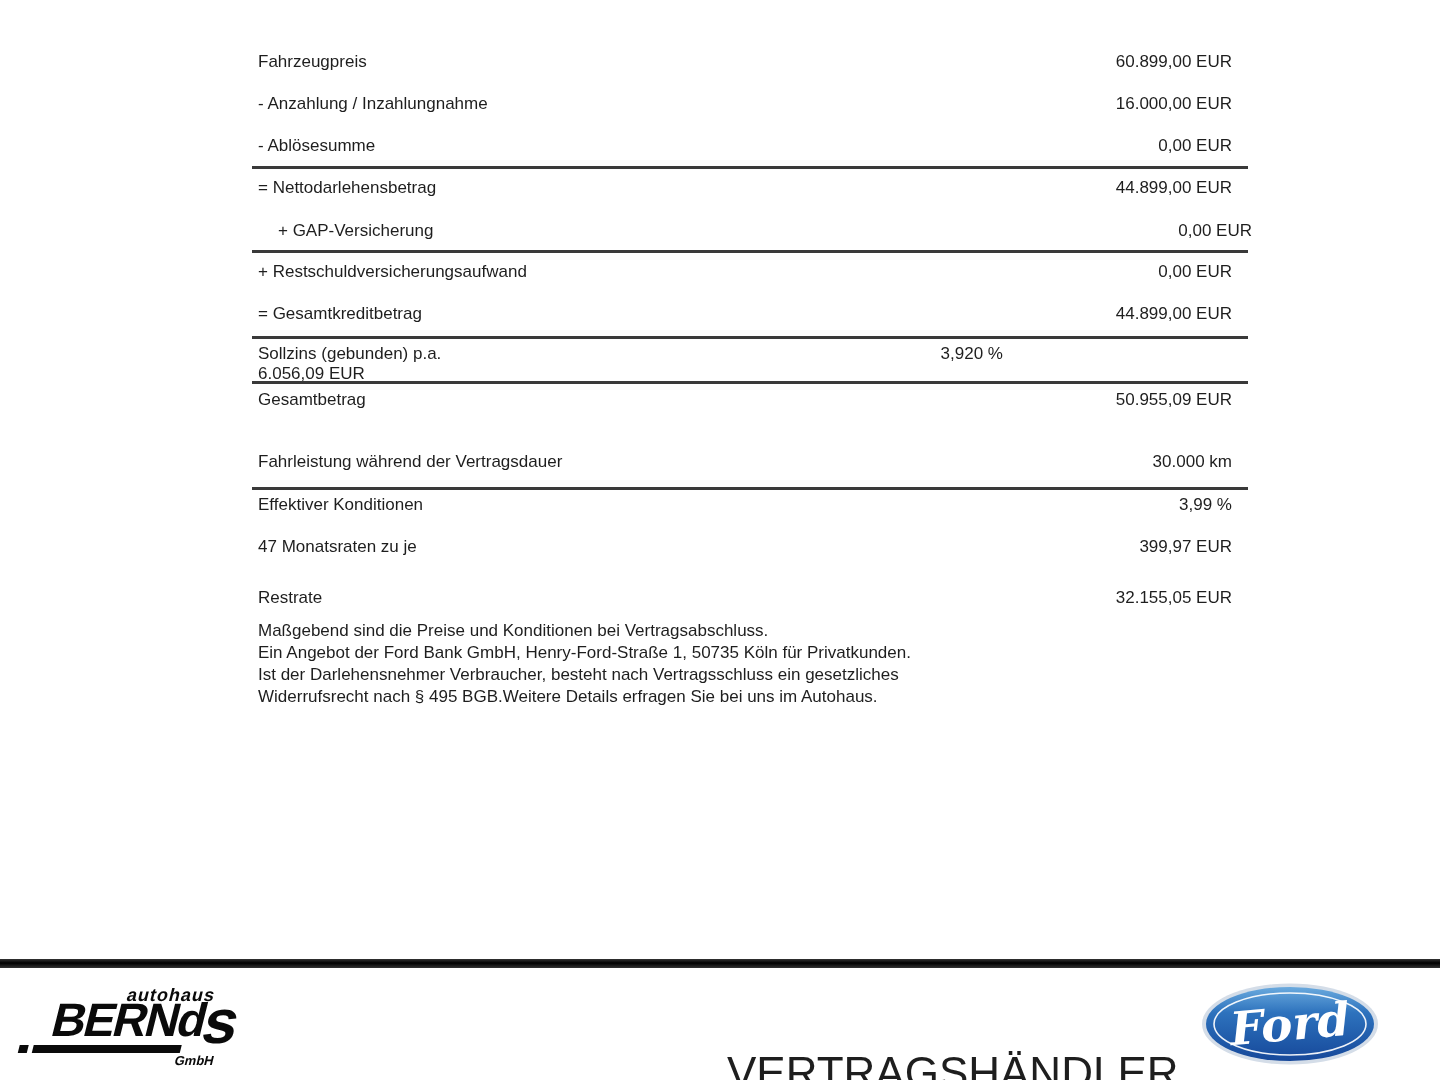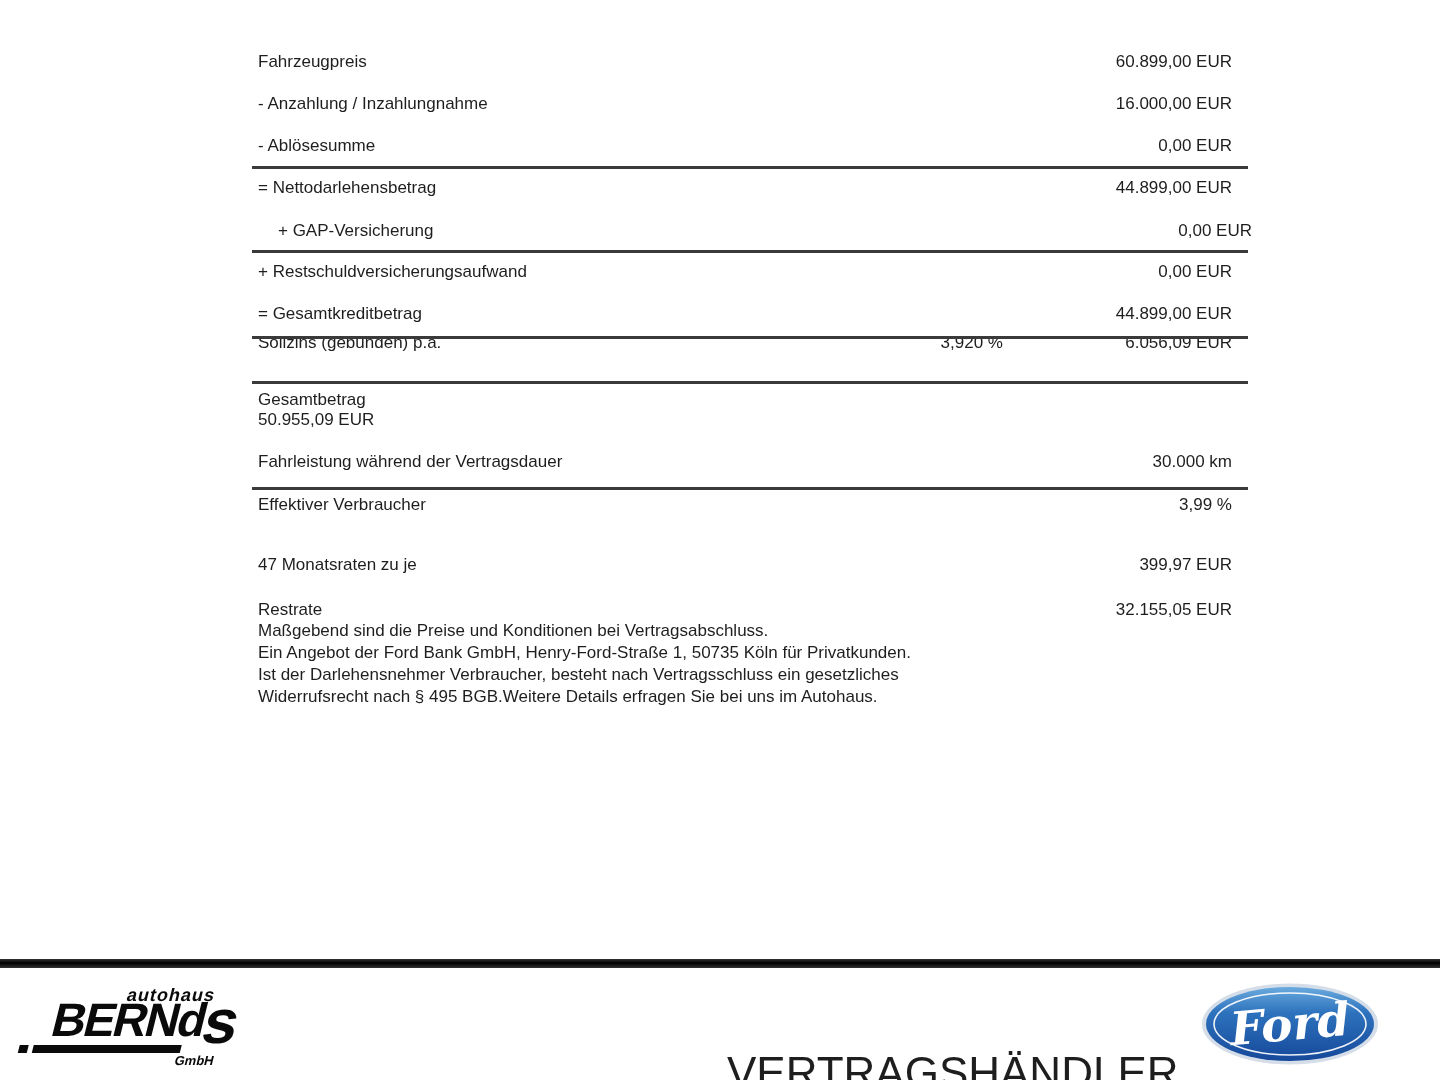--- a/index.html
+++ b/index.html
@@ -82,42 +82,42 @@
         <span class="val">0,00 EUR</span>
       </div>
       <div class="row" style="top: 262px;">
         <span class="lbl">+ Restschuldversicherungsaufwand</span>
         <span class="val">0,00 EUR</span>
       </div>
       <div class="row" style="top: 304px; gap: 47px;">
         <span class="lbl">= Gesamtkreditbetrag</span>
         <span class="val">44.899,00 EUR</span>
       </div>
-      <div class="row" style="top: 333px;">
+      <div class="row" style="top: 344px; flex-direction: column;">
         <span class="lbl">Sollzins (gebunden) p.a.</span>
         <span class="mid">3,920 %</span>
         <span class="val">6.056,09 EUR</span>
       </div>
-      <div class="row" style="top: 390px; flex-direction: column;">
+      <div class="row" style="top: 390px;">
         <span class="lbl">Gesamtbetrag</span>
         <span class="val">50.955,09 EUR</span>
       </div>
       <div class="row" style="top: 452px;">
         <span class="lbl">Fahrleistung während der Vertragsdauer</span>
         <span class="val">30.000 km</span>
       </div>
       <div class="row" style="top: 495px;">
-        <span class="lbl">Effektiver Verbraucher</span>
+        <span class="lbl">Effektiver Konditionen</span>
         <span class="val">3,99 %</span>
       </div>
-      <div class="row" style="top: 555px;">
+      <div class="row" style="top: 537px;">
         <span class="lbl">47 Monatsraten zu je</span>
         <span class="val">399,97 EUR</span>
       </div>
-      <div class="row" style="top: 600px; text-align: right;">
+      <div class="row" style="top: 588px; text-align: right;">
         <span class="lbl">Restrate</span>
         <span class="val">32.155,05 EUR</span>
       </div>
       <div class="rule" style="top: 166px;"></div>
       <div class="rule" style="top: 250px;"></div>
       <div class="rule" style="top: 336px;"></div>
       <div class="rule" style="top: 381px;"></div>
       <div class="rule" style="top: 487px;"></div>
     </div>
 

